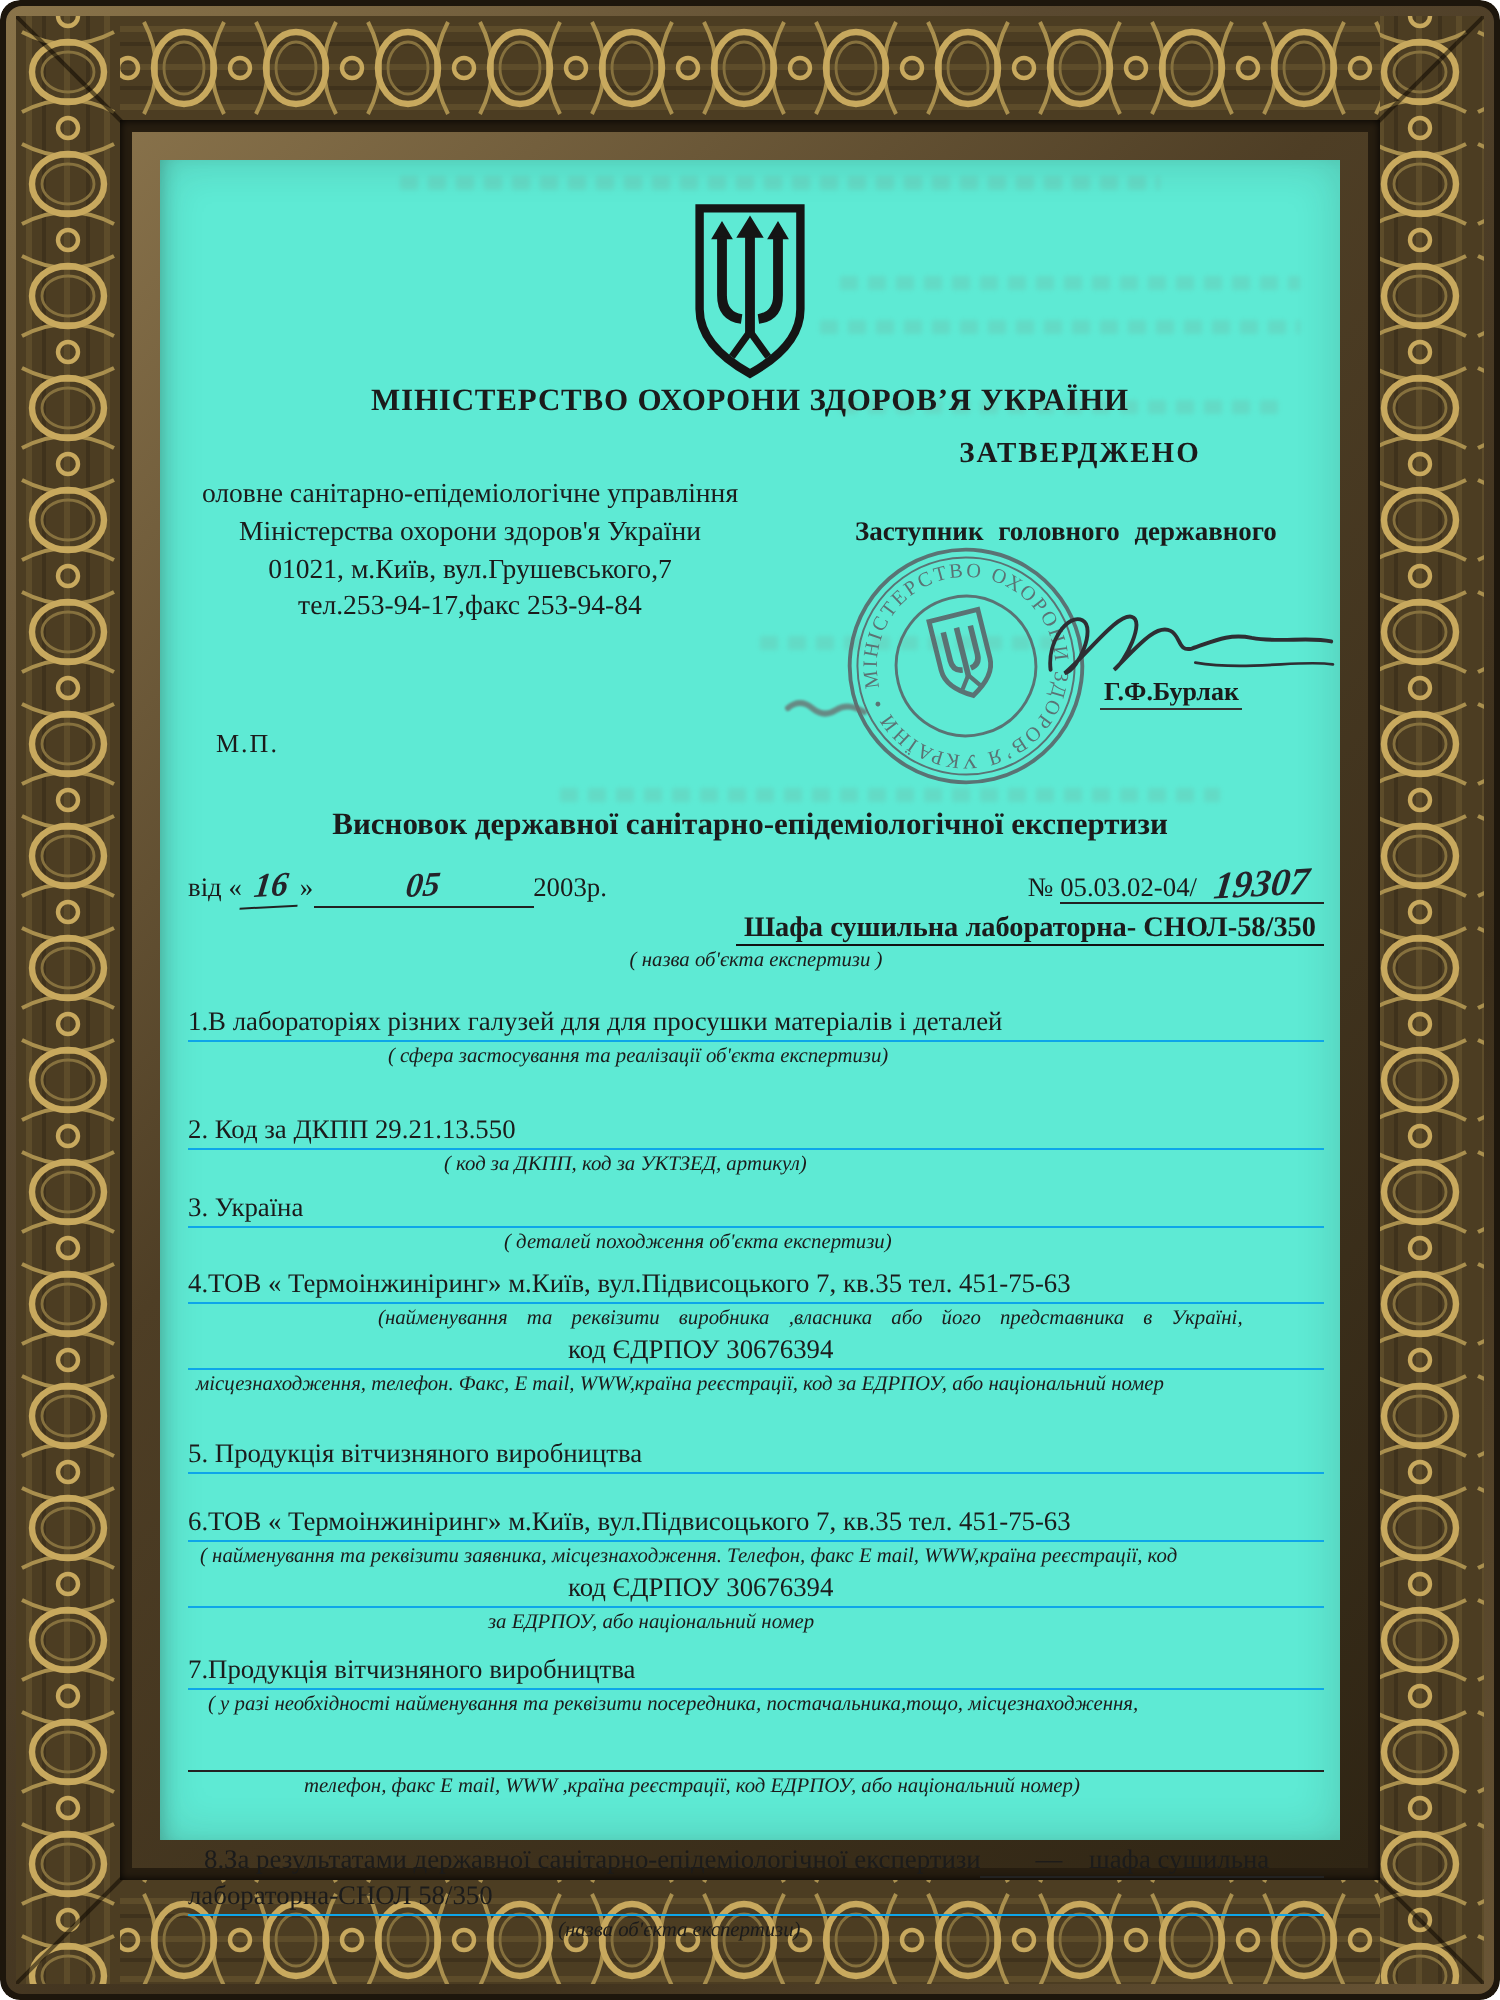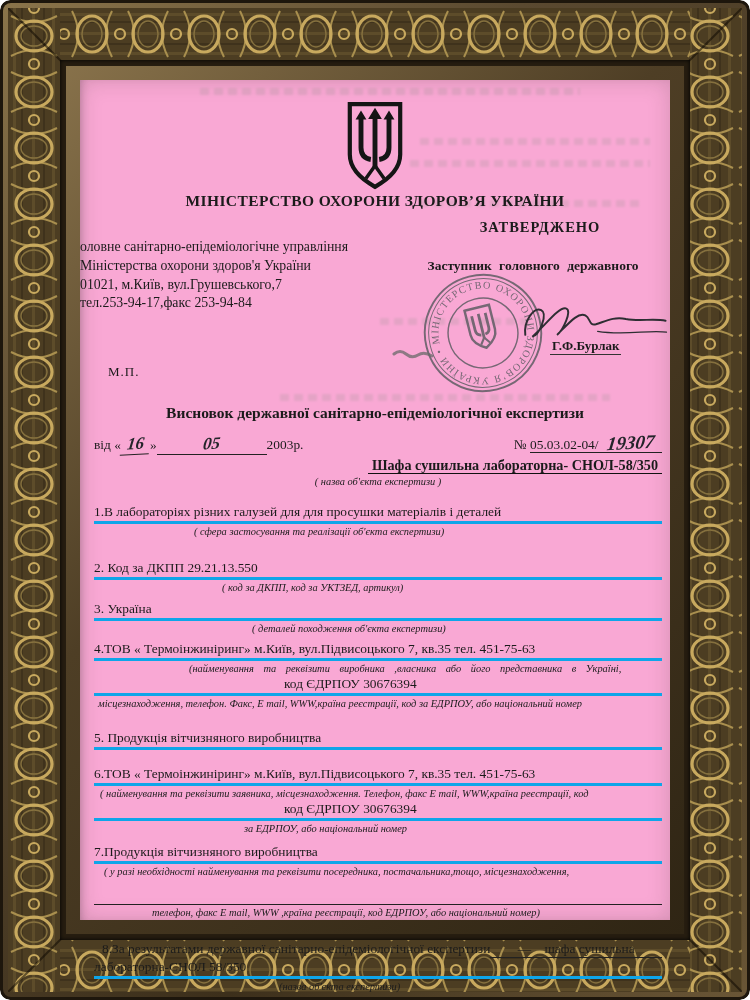--- a/index.html
+++ b/index.html
@@ -10,31 +10,31 @@
   .frame-edge   { position:absolute; inset:0; background:#1d160c; border-radius:10px; }
   .frame-bevel  { position:absolute; inset:3px; border-radius:8px;
                   background:linear-gradient(135deg,#8a744a 0%,#5a4930 30%,#3c2f1b 70%,#6a5636 100%); }
   .frame-orn    { position:absolute; left:8px; top:8px; }
   .frame-groove { position:absolute; inset:60px; background:#261d10;
                   box-shadow:inset 0 0 4px #000; }
   .frame-lip    { position:absolute; inset:66px;
                   background:linear-gradient(135deg,#87714a 0%,#4e3e25 40%,#2f2514 100%); }
 
   
-  .page { position:absolute; inset:80px; background:#f9a8d4; color:#1b1b1b;
+  .page { position:absolute; inset:80px; background:#5eead4; color:#1b1b1b;
           box-shadow:inset 0 0 22px rgba(40,35,20,.18), inset 6px 0 10px -6px rgba(0,0,0,.25); }
   .abs  { position:absolute; }
 
   .emblem { left:260px; top:20px; width:70px; text-align:center; }
 
   .ministry { left:0; right:0; top:112px; text-align:center; font-weight:bold;
               font-size:15.5px; letter-spacing:.4px; }
   .approved { left:330px; width:260px; top:139px; text-align:center; font-weight:bold;
               font-size:14.5px; letter-spacing:1px; }
-  .issuer   { left:0px; top:158px; width:310px; font-size:13.8px; line-height:1.36; }
+  .issuer   { left:0px; top:158px; width:310px; text-align:center; font-size:13.8px; line-height:1.36; }
   .approver { left:322px; top:177px; width:262px; text-align:center; font-weight:bold;
               font-size:13.5px; line-height:1.3; word-spacing:4px; }
   .stamp    { left:340px; top:190px; width:126px; height:126px; transform:rotate(-14deg); opacity:.82; }
   .signature{ left:440px; top:215px; width:150px; height:55px; }
   .approver-name { left:470px; top:258px; font-weight:bold; font-size:13px;
                    border-bottom:1px solid #333; padding:0 2px; }
   .smudge   { left:312px; top:266px; width:44px; height:14px; filter:blur(.6px); opacity:.75; }
   .mp       { left:28px; top:284px; font-size:13px; letter-spacing:1px; }
   .doc-title{ left:0; right:0; top:324px; text-align:center; font-weight:bold; font-size:15.5px; }
 
@@ -47,21 +47,21 @@
   .form { position:absolute; left:14px; right:8px; top:352px; font-size:13.4px; }
   .flexrow { display:flex; justify-content:space-between; align-items:baseline; }
   .u   { border-bottom:1px solid #222; }
   .hand { font-style:italic; font-size:17px; display:inline-block;
           transform:rotate(-3deg) skewX(-10deg); font-weight:bold; color:#24242a; }
   .hand.big { font-size:19px; }
   .objname { margin-top:2px; text-align:right; font-weight:bold; font-size:14.2px; }
   .objname span { border-bottom:1.5px solid #111; padding:0 4px; }
   .cap { font-size:10.4px; line-height:1.25; margin-top:1px;font-style:italic; }
   .cap.center { text-align:center; }
-  .row { border-bottom:3px solid #0ea5e9; line-height:18px; margin-top:0; }
+  .row { border-bottom:1px solid #0ea5e9; line-height:18px; margin-top:0; }
   .rule-blank { border-bottom:1px solid #222; height:14px; }
   .just { word-spacing:7px; }
 </style>
 </head>
 <body>
 
 <div class="photo">
 
   <div class="frame-edge"></div>
   <div class="frame-bevel"></div>

